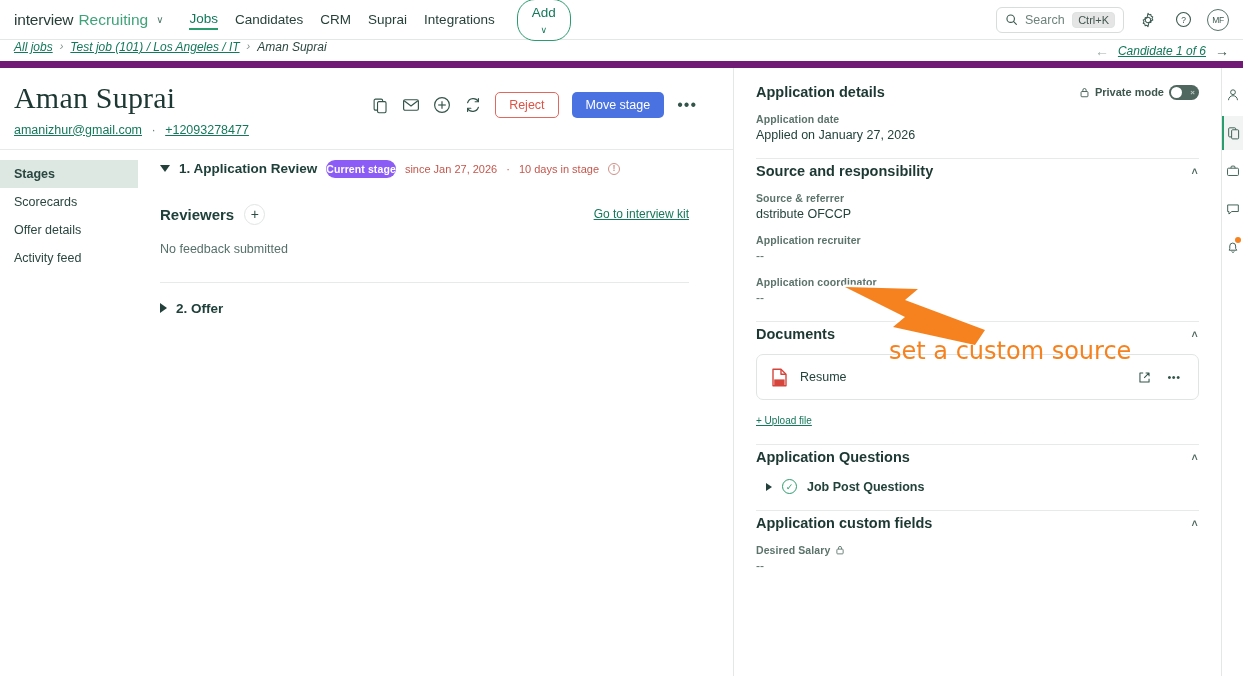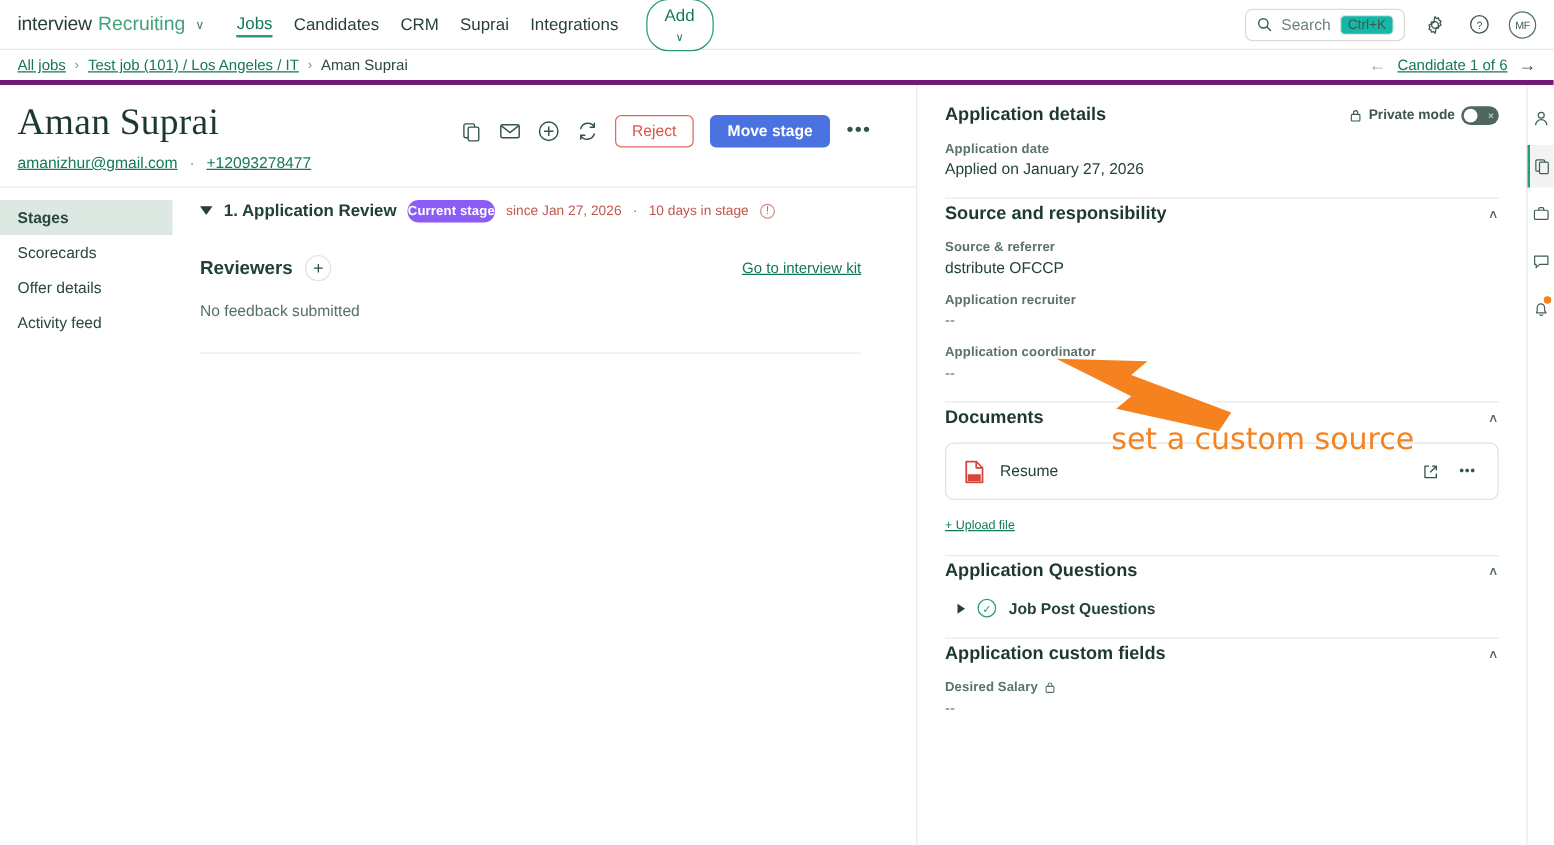--- a/index.html
+++ b/index.html
@@ -33,32 +33,32 @@
     padding: 5px 14px; font-size: 13.5px; cursor: pointer; background: #fff; flex-direction: column;
   }
   .addbtn .cv { font-size: 9px; }
   .topright { margin-left: auto; display: flex; align-items: center; gap: 13px; }
   .searchbox {
     display: flex; align-items: center; gap: 7px;
     border: 1px solid #d6ddda; border-radius: 6px; padding: 4px 8px;
     width: 128px; background: #fff; cursor: text;
   }
   .searchbox .sph { color: #6e837c; font-size: 12.5px; flex: 1; }
-  .kbd { border: 1px solid #dde3e1; border-radius: 4px; font-size: 11px; padding: 1px 5px; color: #41564f; background:#14b8a6; }
+  .kbd { border: 1px solid #dde3e1; border-radius: 4px; font-size: 11px; padding: 1px 5px; color: #41564f; background:#e5e5e5; }
   .icbtn { width: 22px; height: 22px; display: flex; align-items: center; justify-content: center; cursor: pointer; color: #3c5a51; }
   .avatar {
     width: 22px; height: 22px; border-radius: 50%; border: 1.3px solid #54736a;
     display:flex; align-items:center; justify-content:center;
     font-size: 8.5px; font-weight: 400; color: #3c5a51; cursor: pointer; letter-spacing:-0.3px;
   }
 
   
   .crumbbar {
-    height: 28px; display: flex; align-items: center;
-    padding: 0 14px; border-bottom: 4px solid #701a75; font-size: 12px;
+    height: 28px; display: flex; 
+    padding: 0 14px; border-bottom: 7px solid #701a75; font-size: 12px; font-style: italic;
   }
   .crumb-link { color: #14785a; text-decoration: underline; cursor: pointer; }
   .crumb-sep { color: #7e908a; margin: 0 7px; font-size: 11px; }
   .crumb-cur { color: #2b4740; }
   .crumbright { margin-left: auto; display: flex; align-items: center; gap: 9px; }
   .arrowbtn { color: #9fb0aa; font-size: 14px; cursor: pointer; }
   .arrowbtn.on { color: #3b554d; }
   .cand-count { color: #14785a; text-decoration: underline; cursor: pointer; font-size: 12px; }
 
   
@@ -77,21 +77,21 @@
   .contact a { color: #14785a; text-decoration: underline; cursor: pointer; }
   .contact .dot { color: #6d827b; margin: 0 6px; }
   .actions { position: absolute; right: 36px; top: 24px; display: flex; align-items: center; gap: 13px; }
   .actionicon { color: #33544a; cursor: pointer; display: flex; align-items: center; }
   .btn-reject {
     border: 1.4px solid #e2685f; color: #dd5346; background: #fff;
     border-radius: 5px; font-size: 12.5px; padding: 5px 13px; cursor: pointer;
   }
   .btn-move {
     background: #4a72e0; color: #fff; border: none; border-radius: 5px;
-    font-size: 12.5px; padding: 6px 14px; cursor: pointer; font-weight: 700;
+    font-size: 12.5px; padding: 6px 14px; cursor: pointer; font-weight: 400;
   }
   .dots { color: #33544a; font-size: 16px; cursor: pointer; letter-spacing: 1px; line-height: 1; }
 
   
   .stagewrap { display: flex; padding-top: 10px; }
   .stagenav { width: 138px; padding-top: 0px; }
   .stagenav-item {
     font-size: 12.5px; color: #2b4740; padding: 7px 14px; cursor: pointer;
   }
   .stagenav-item.active { background: #dde8e3; font-weight: 600; }
@@ -300,20 +300,24 @@
 
         <div class="reviewers">
           <span class="rev-title">Reviewers</span>
           <span class="plusbtn">+</span>
           <span class="kitlink">Go to interview kit</span>
         </div>
         <div class="nofeedback">No feedback submitted</div>
 
         <hr class="hr-stage">
 
+        <div class="stagerow2">
+          <span class="tri-right"></span>
+          <span class="stagetitle">2. Offer</span>
+        </div>
       </div>
     </div>
   </div>
 
   <div class="rightpane">
     <div class="rp">
 
       <div class="rp-sechead">
         <span class="rp-title">Application details</span>
         <span class="priv">

